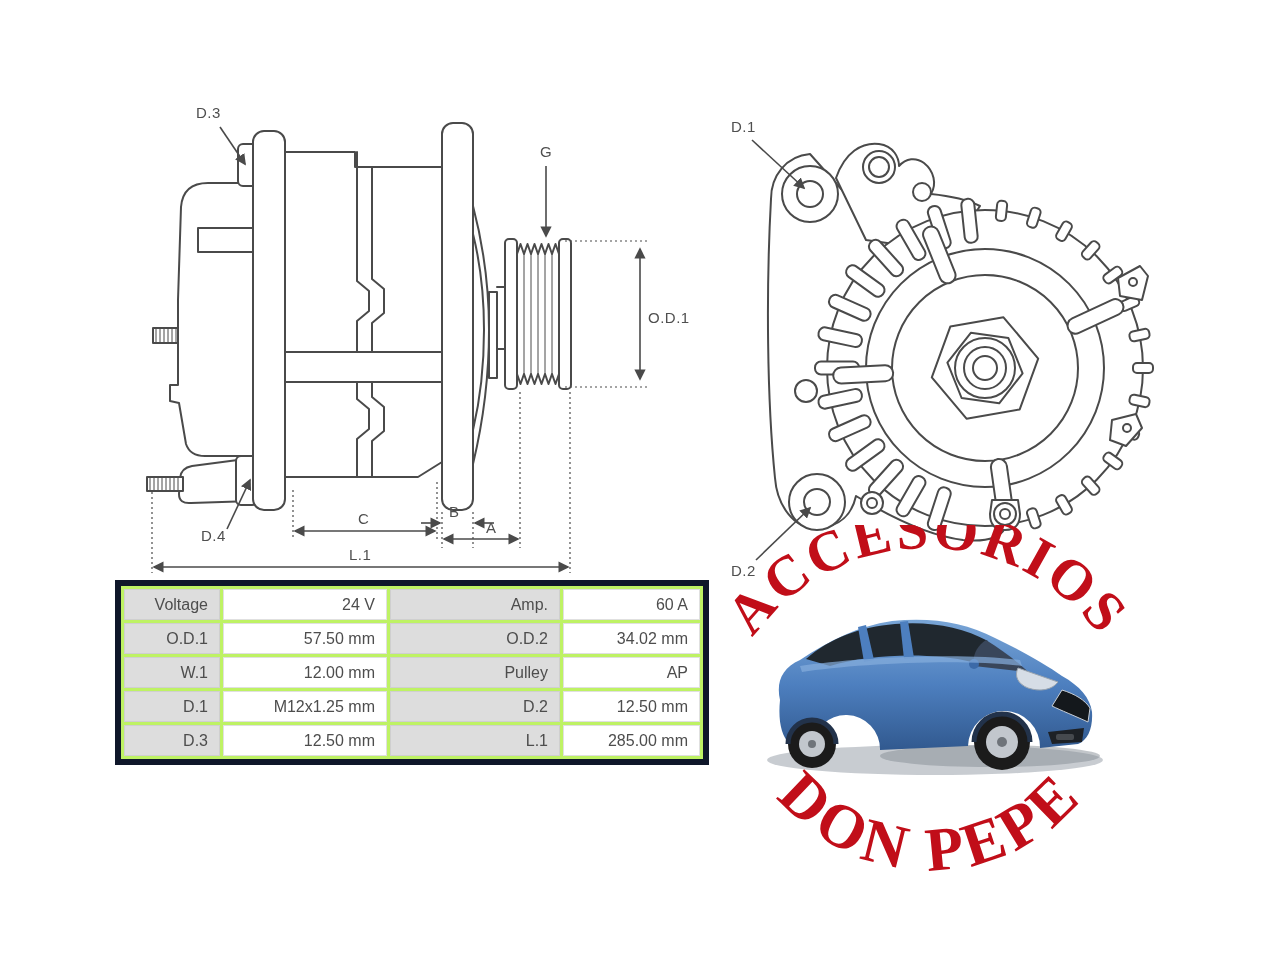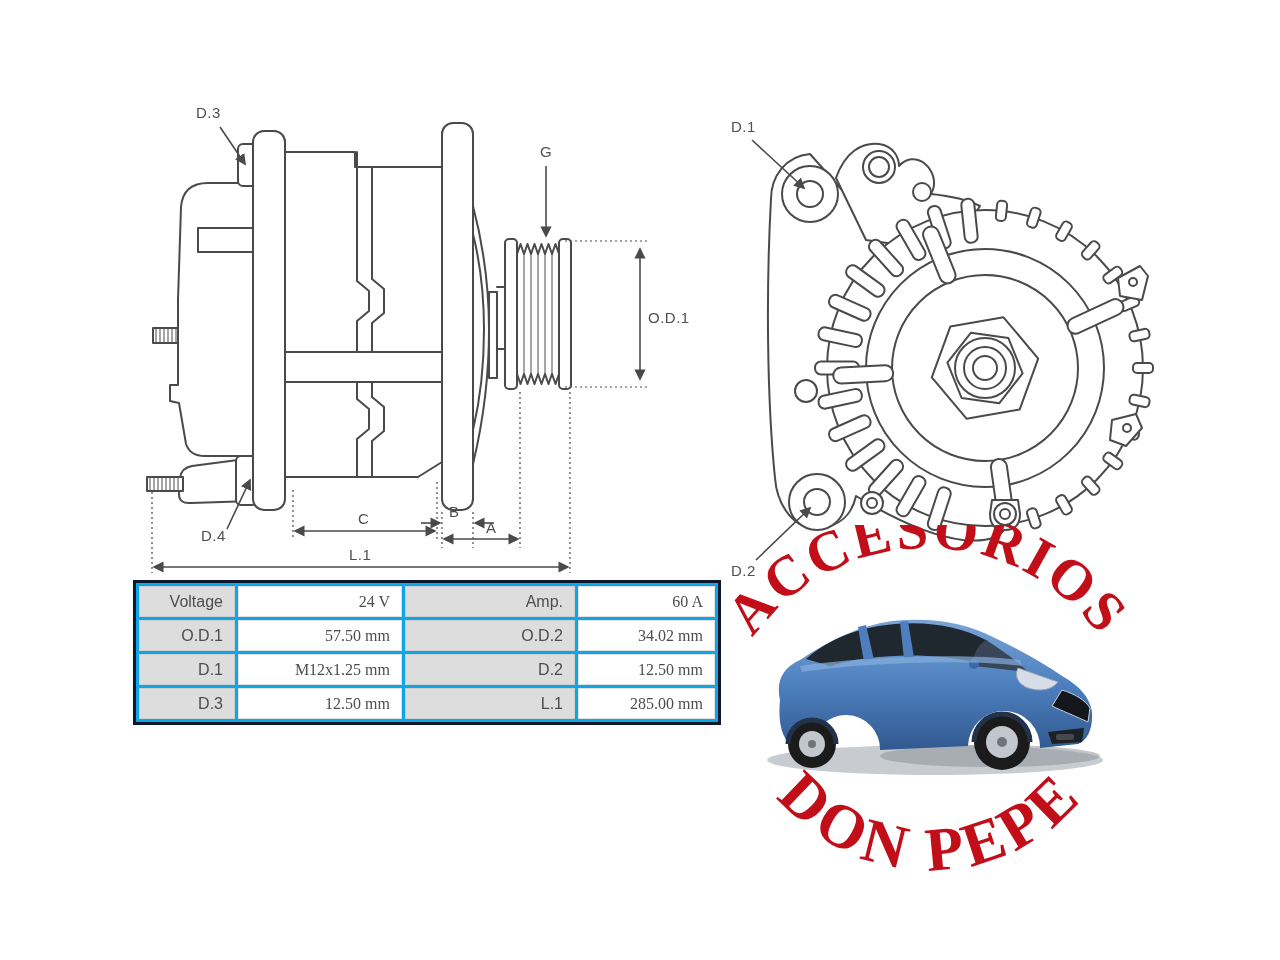--- a/index.html
+++ b/index.html
@@ -1,26 +1,26 @@
 <!DOCTYPE html>
 <html><head>
 <meta charset="utf-8">
 <style>
   html,body{margin:0;padding:0;background:#fff;}
   .screen{position:relative;width:1280px;height:960px;background:#ffffff;overflow:hidden;
           font-family:"Liberation Sans",sans-serif;}
   .abs{position:absolute;}
   
-  table.spec{position:absolute;left:133px;top:580px;width:573px;table-layout:fixed;
-             border-collapse:separate;border-spacing:3px;background:#0ea5e9;
-             border:3px solid #0f172a;}
+  table.spec{position:absolute;left:115px;top:580px;width:573px;table-layout:fixed;
+             border-collapse:separate;border-spacing:3px;background:#bef264;
+             border:6px solid #0f172a;}
   table.spec td{height:29px;font-size:16px;color:#4d4d4d;text-align:right;
                 padding:0 11px 0 4px;white-space:nowrap;overflow:hidden;}
   td.lbl{background:#dddddd;border:1px solid #cfcfcf;}
-  td.val{background:#ffffff;border:1px solid #e0e0e0;font-family:Liberation Serif, serif;}
+  td.val{background:#ffffff;border:1px solid #e0e0e0;}
   
   .line{fill:none;stroke:#4a4a4a;stroke-width:2;stroke-linejoin:round;stroke-linecap:round;}
   .shape{fill:#ffffff;stroke:#4a4a4a;stroke-width:2;stroke-linejoin:round;}
   .dim{fill:none;stroke:#4a4a4a;stroke-width:1.6;}
   .dot{fill:none;stroke:#4a4a4a;stroke-width:1.2;stroke-dasharray:2 3;}
   .hatch{fill:none;stroke:#4a4a4a;stroke-width:1;}
   .dim-label{font-family:"Liberation Sans",sans-serif;font-size:15px;fill:#4f4f4f;letter-spacing:.5px;}
   .arc-text{font-family:"Liberation Serif",serif;font-weight:bold;fill:#c10e19;}
   .arc-top{font-size:57px;letter-spacing:3px;}
   .arc-bottom{font-size:62px;letter-spacing:5px;}
@@ -247,20 +247,26 @@
         <td class="lbl">Amp.</td>
         <td class="val">60 A</td>
       </tr>
       <tr>
         <td class="lbl">O.D.1</td>
         <td class="val">57.50 mm</td>
         <td class="lbl">O.D.2</td>
         <td class="val">34.02 mm</td>
       </tr>
       <tr>
+        <td class="lbl">W.1</td>
+        <td class="val">12.00 mm</td>
+        <td class="lbl">Pulley</td>
+        <td class="val">AP</td>
+      </tr>
+      <tr>
         <td class="lbl">D.1</td>
         <td class="val">M12x1.25 mm</td>
         <td class="lbl">D.2</td>
         <td class="val">12.50 mm</td>
       </tr>
       <tr>
         <td class="lbl">D.3</td>
         <td class="val">12.50 mm</td>
         <td class="lbl">L.1</td>
         <td class="val">285.00 mm</td>

